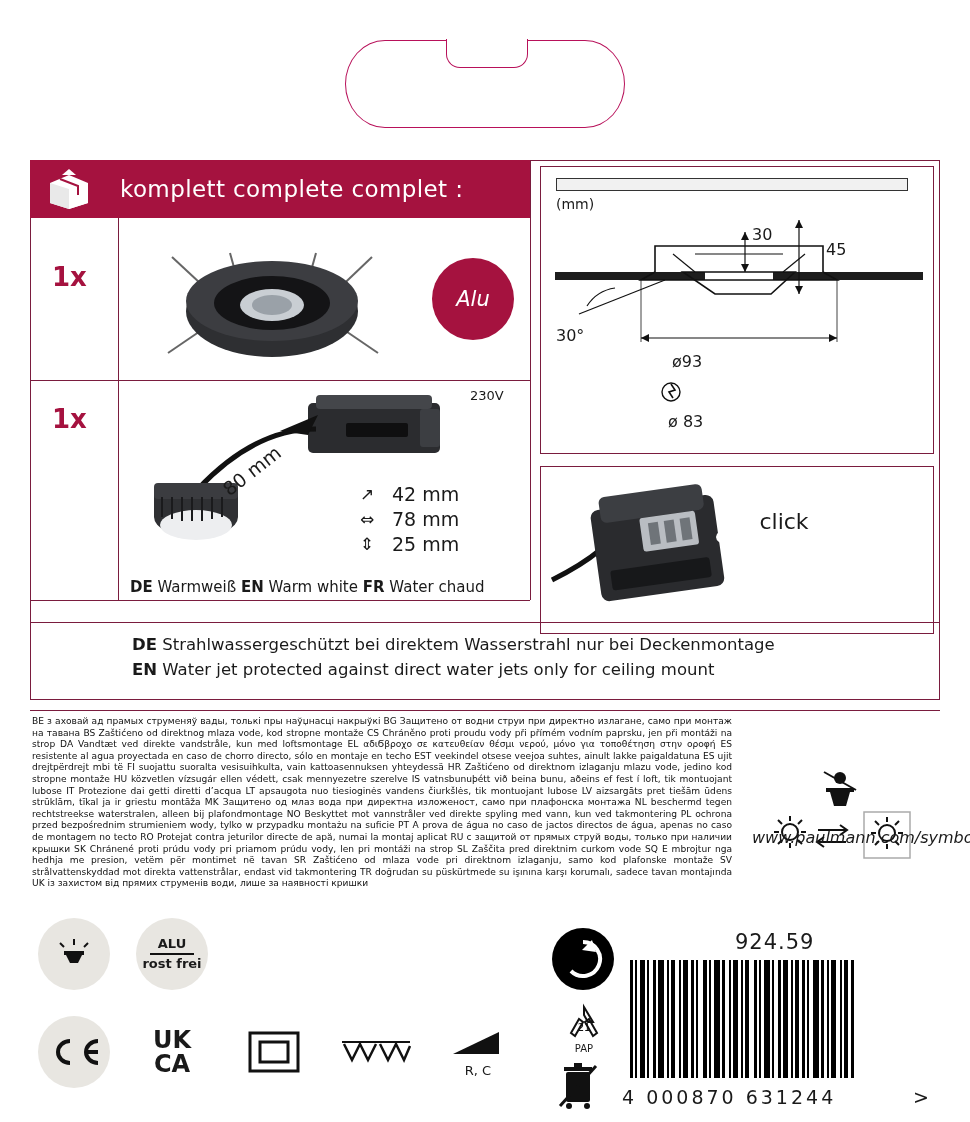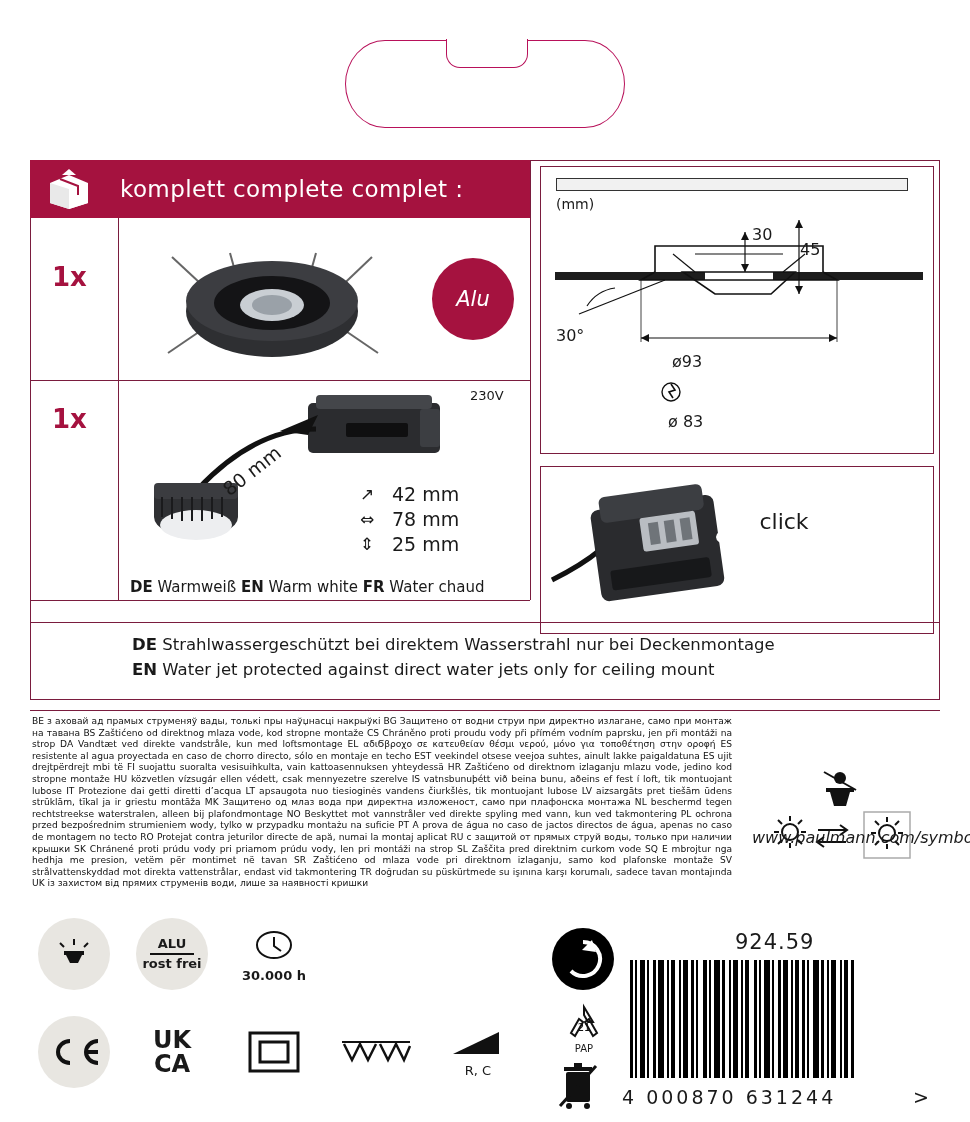--- a/index.html
+++ b/index.html
@@ -87,21 +87,21 @@
     position:absolute; left:540px; top:466px; width:394px; height:168px;
     border:1.4px solid #7a1c3e;
   }
   .tech-bar {
     position:absolute; left:556px; top:178px; width:352px; height:13px;
     background:#f1f1f1; border:1.3px solid #333;
   }
   .mm-label { position:absolute; left:556px; top:196px; font-size:14px; }
 
   .dim30 { position:absolute; left:752px; top:225px; font-size:16px; }
-  .dim45 { position:absolute; left:800px; top:240px; font-size:16px; }
+  .dim45 { position:absolute; left:800px; top:240px; font-size:16px;padding-left:26px; }
   .ang30 { position:absolute; left:556px; top:326px; font-size:16px; }
   .d93 { position:absolute; left:672px; top:352px; font-size:16px; }
   .d83 { position:absolute; left:668px; top:412px; font-size:16px; }
 
   .clickbubble {
     position:absolute; left:730px; top:490px; width:108px; height:62px;
     background:#fff; border-radius:50%;
     display:flex; align-items:center; justify-content:center;
     font-size:22px; z-index:3;
   }
@@ -400,27 +400,20 @@
       </g>
     </svg>
   </div>
 
   <div class="icon-circle" style="left:136px; top:918px;">
     <div style="font-weight:bold;">ALU</div>
     <div style="width:44px;height:1.4px;background:#111;margin:2px 0;"></div>
     <div style="font-weight:bold;">rost frei</div>
   </div>
 
-  <div class="icon-sq" style="left:238px; top:918px;">
-    <svg width="40" height="40" viewBox="0 0 40 40">
-      <ellipse cx="20" cy="20" rx="17" ry="13" fill="none" stroke="#111" stroke-width="2"></ellipse>
-      <path d="M20 12 v9 l7 5" fill="none" stroke="#111" stroke-width="2"></path>
-    </svg>
-    <div style="font-weight:bold; margin-top:4px;">30.000 h</div>
-  </div>
 
   <div class="icon-circle" style="left:38px; top:1016px;">
     <svg width="56" height="30" viewBox="0 0 56 30">
       <path d="M24 4 A12 11 0 1 0 24 26" fill="none" stroke="#111" stroke-width="4"></path>
       <path d="M52 4 A12 11 0 1 0 52 26" fill="none" stroke="#111" stroke-width="4"></path>
       <line x1="40" y1="15" x2="52" y2="15" stroke="#111" stroke-width="4"></line>
     </svg>
   </div>
 
   <div class="icon-sq" style="left:136px; top:1016px;">

